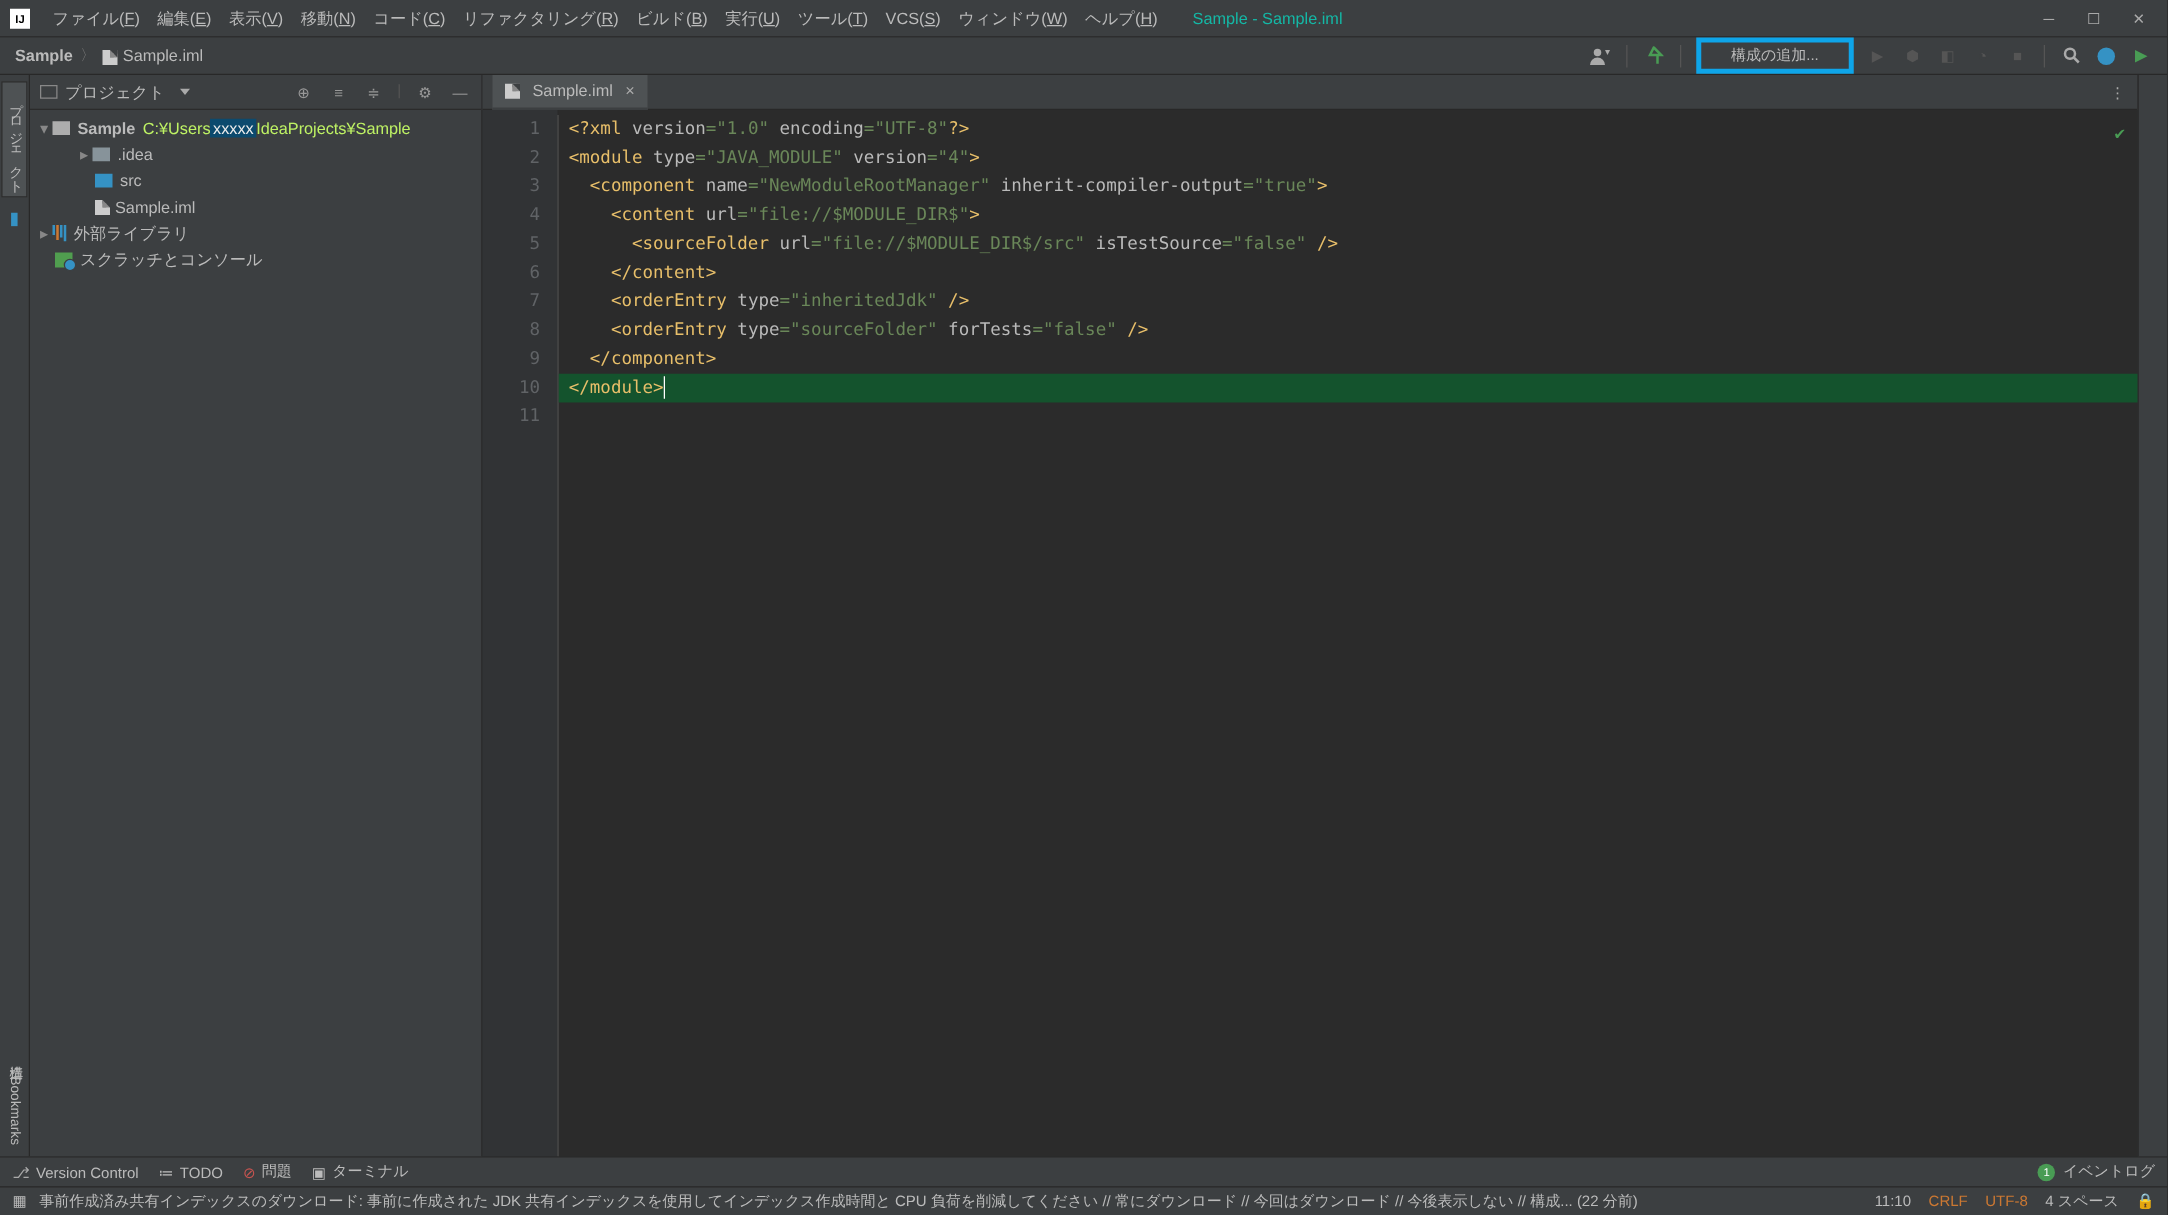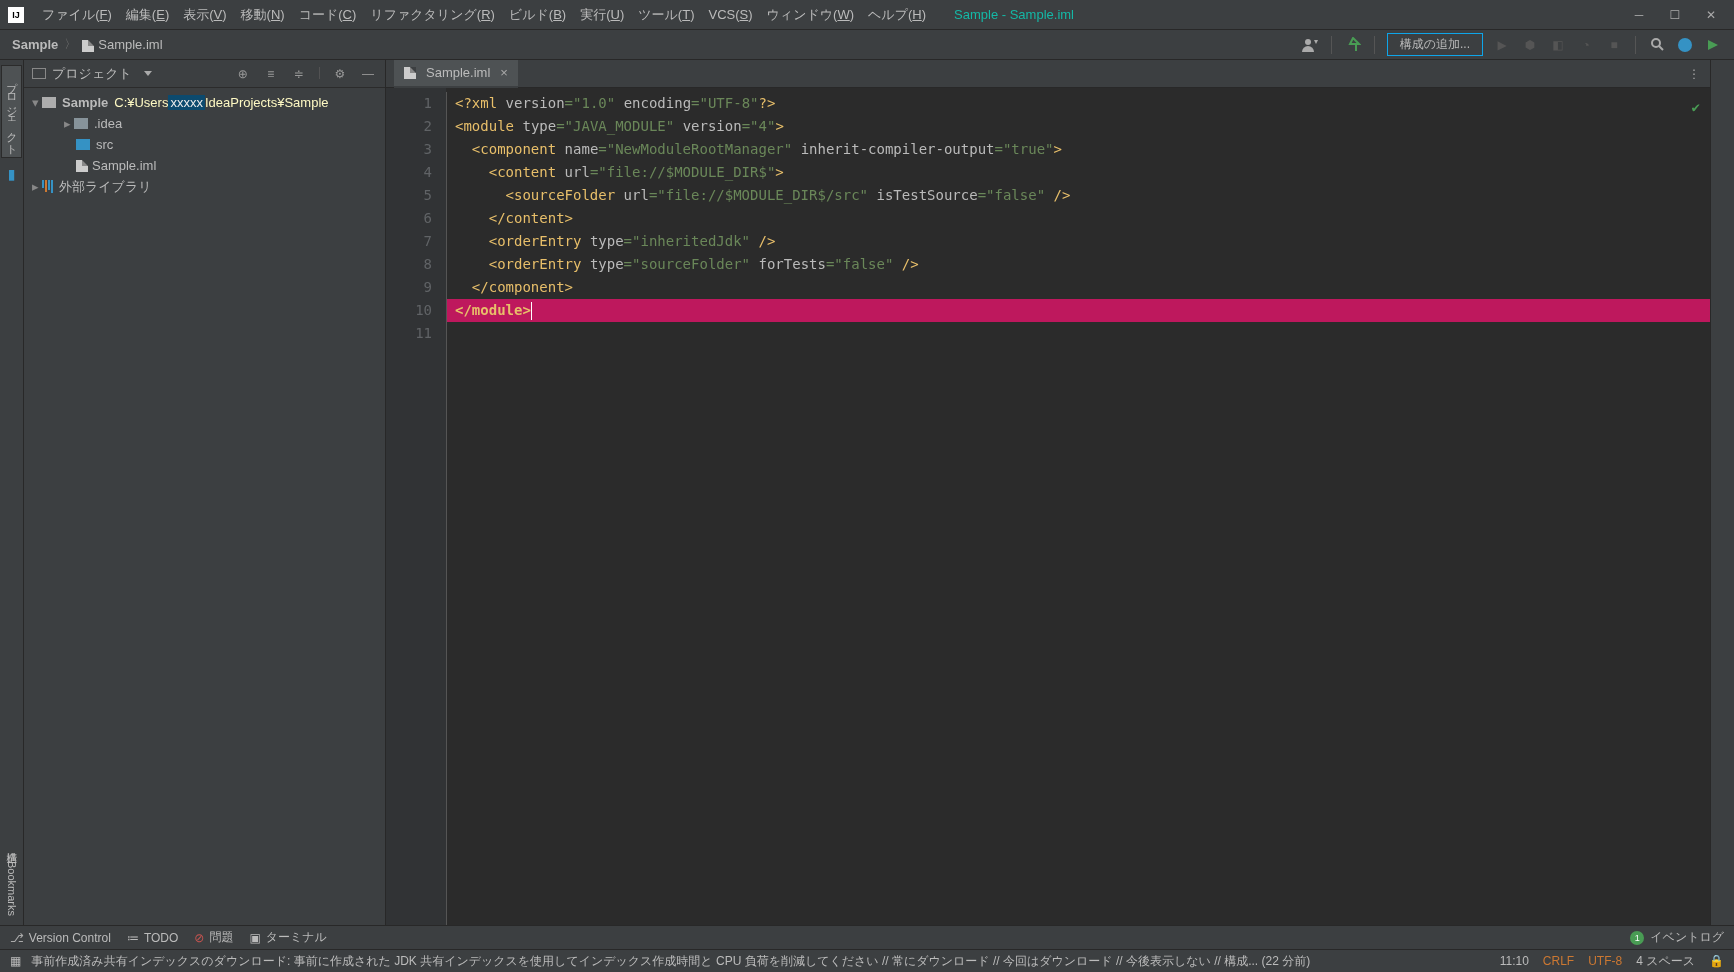--- a/index.html
+++ b/index.html
@@ -12,21 +12,21 @@
 .win-controls { margin-left: auto; display: flex; gap: 22px; padding-right: 8px; }
 .win-btn { width: 14px; height: 14px; cursor: pointer; color: #aaa; display: flex; align-items: center; justify-content: center; }
 .navbar { height: 30px; background: #3c3f41; display: flex; align-items: center; padding: 0 12px; border-bottom: 1px solid #282828; }
 .bc-item { font-size: 13px; color: #bbb; }
 .bc-sep { margin: 0 6px; color: #777; }
 .file-icon-small { display: inline-block; width: 12px; height: 12px; background: #ccc; margin-right: 4px; position: relative; vertical-align: middle; }
 .file-icon-small::after { content: ''; position: absolute; right: 0; top: 0; border: 3px solid #3c3f41; border-left-color: #888; border-bottom-color: #888; width: 0; height: 0; }
 .toolbar-right { margin-left: auto; display: flex; align-items: center; gap: 10px; }
 .tb-btn { width: 18px; height: 18px; cursor: pointer; display: flex; align-items: center; justify-content: center; color: #999; }
 .tb-sep { width: 1px; height: 18px; background: #555; margin: 0 2px; }
-.config-btn { border: 1px solid #0ea5e9; padding: 2px 12px; font-size: 12px; cursor: pointer; }
+.config-btn { border: 4px solid #0ea5e9; padding: 2px 24px; font-size: 12px; cursor: pointer; }
 .main { display: flex; height: calc(100% - 107px); }
 .left-gutter { width: 24px; background: #3c3f41; border-right: 1px solid #282828; display: flex; flex-direction: column; align-items: center; padding-top: 5px; }
 .vert-tab { writing-mode: vertical-rl; padding: 8px 2px; font-size: 11px; cursor: pointer; border: 1px solid transparent; }
 .vert-tab.active { background: #4e5254; border: 1px solid #2b2b2b; }
 .vert-tab-bottom { margin-top: auto; }
 .project-panel { width: 362px; background: #3c3f41; border-right: 1px solid #282828; display: flex; flex-direction: column; }
 .project-header { height: 28px; background: #3c3f41; border-bottom: 1px solid #2b2b2b; display: flex; align-items: center; padding: 0 8px; }
 .proj-title { display: flex; align-items: center; gap: 6px; font-size: 13px; }
 .proj-title-icon { width: 14px; height: 11px; border: 1px solid #888; }
 .proj-dropdown { margin-left: 6px; border-left: 4px solid transparent; border-right: 4px solid transparent; border-top: 5px solid #aaa; }
@@ -40,32 +40,32 @@
 .lib-icon { display: inline-flex; gap: 1px; margin-right: 6px; }
 .lib-bar { width: 2px; height: 12px; background: #3592c4; }
 .lib-icon .b1 { height: 8px; }
 .lib-icon .b2 { height: 12px; background: #cc7832; }
 .lib-icon .b3 { height: 10px; }
 .lib-icon .b4 { height: 13px; }
 .scratch-icon { width: 14px; height: 12px; background: #509e4f; position: relative; margin-right: 6px; }
 .scratch-icon::after { content: ''; position: absolute; right: -3px; bottom: -3px; width: 8px; height: 8px; border-radius: 50%; background: #3592c4; border: 1px solid #3c3f41; }
 .path-hint { color: #808080; margin-left: 6px; }
 .path-hint .masked { background: #0c4a6e; color: #ececec; padding: 0 2px; }
-.path-hint .orange { color: #fef9c3; text-align: center; }
+.path-hint .orange { color: #bef264; text-align: center; }
 .editor-area { flex: 1; background: #2b2b2b; display: flex; flex-direction: column; }
 .tab-bar { height: 28px; background: #3c3f41; display: flex; align-items: center; border-bottom: 1px solid #282828; padding-left: 8px; }
 .editor-tab { height: 28px; display: flex; align-items: center; padding: 0 10px; background: #4e5254; border-bottom: 2px solid #3c3f41; font-size: 13px; gap: 6px; }
 .tab-close { color: #aaa; cursor: pointer; margin-left: 4px; }
 .tab-tools { margin-left: auto; padding-right: 10px; color: #aaa; cursor: pointer; }
 .editor-body { flex: 1; display: flex; font-family: Consolas, monospace; font-size: 14px; line-height: 23px; position: relative; }
 .gutter { width: 60px; background: #313335; text-align: right; color: #606366; padding: 4px 14px 4px 0; }
 .gutter-sep { width: 1px; background: #555; margin-top: 4px; }
 .code-area { flex: 1; padding: 4px 0; background: #2b2b2b; position: relative; }
 .code-line { padding-left: 8px; white-space: pre; }
-.code-line.caret-line { background: #be185d; font-weight: bold; }
+.code-line.caret-line { background: #14532d; }
 .tag { color: #e8bf6a; }
 .attr { color: #bababa; }
 .str { color: #6a8759; }
 .caret { display: inline-block; width: 1px; height: 18px; background: #fff; vertical-align: middle; }
 .inspect-icon { position: absolute; right: 10px; top: 8px; color: #499c54; font-size: 14px; }
 .right-gutter { width: 24px; background: #3c3f41; border-left: 1px solid #282828; display: flex; flex-direction: column; align-items: center; }
 .tool-windows { height: 24px; background: #3c3f41; border-top: 1px solid #282828; display: flex; align-items: center; padding: 0 10px; gap: 16px; font-size: 12px; }
 .tw-item { display: flex; align-items: center; gap: 5px; cursor: pointer; }
 .tw-right { margin-left: auto; display: flex; align-items: center; gap: 6px; }
 .badge { width: 14px; height: 14px; background: #499c54; border-radius: 50%; color: #fff; font-size: 9px; display: flex; align-items: center; justify-content: center; }
@@ -191,20 +191,24 @@
       <div class="tree-row">
         <span class="tree-toggle">▸</span>
         <span class="lib-icon">
             <span class="lib-bar b1"></span>
             <span class="lib-bar b2"></span>
             <span class="lib-bar b3"></span>
             <span class="lib-bar b4"></span>
           </span>
         <span>外部ライブラリ</span>
       </div>
+      <div class="tree-row" style="padding-left:20px">
+        <span class="scratch-icon"></span>
+        <span>スクラッチとコンソール</span>
+      </div>
     </div>
   </div>
 
   <div class="editor-area">
     <div class="tab-bar">
       <div class="editor-tab">
         <span class="file-icon-small"></span>
         <span>Sample.iml</span>
         <span class="tab-close">×</span>
       </div>

